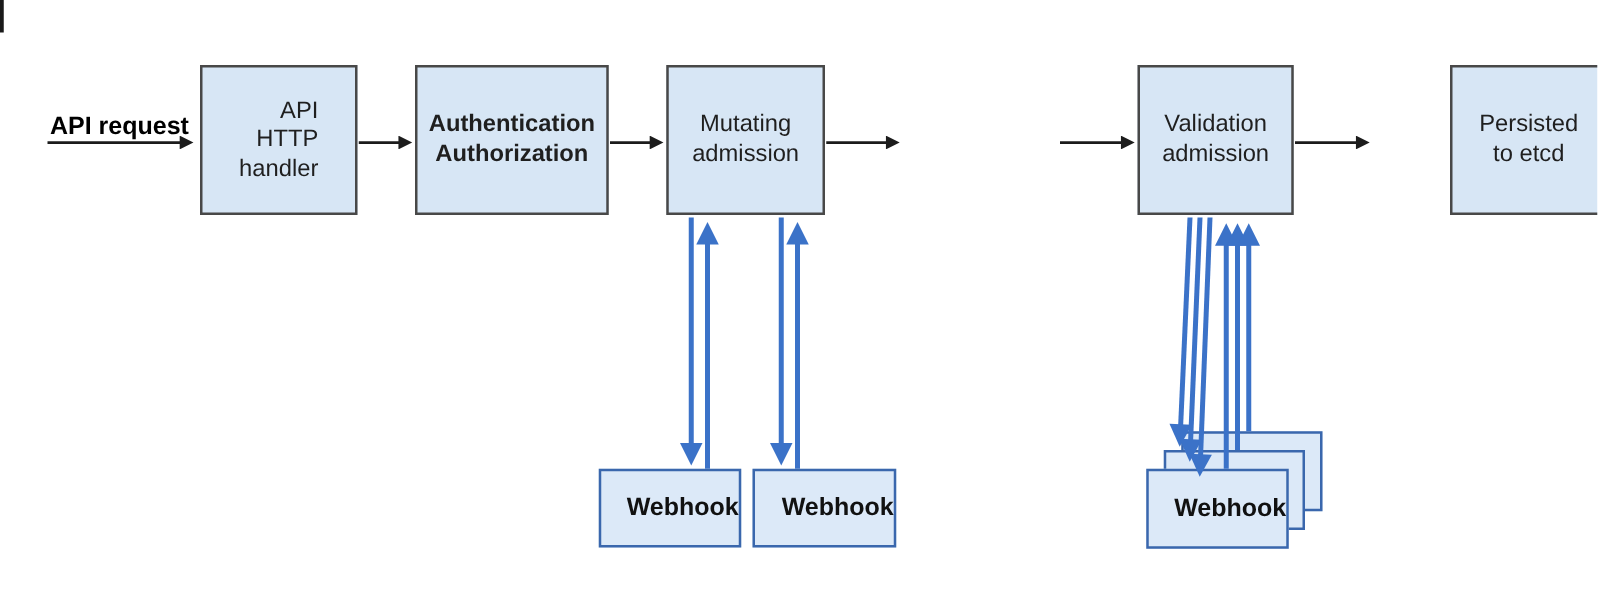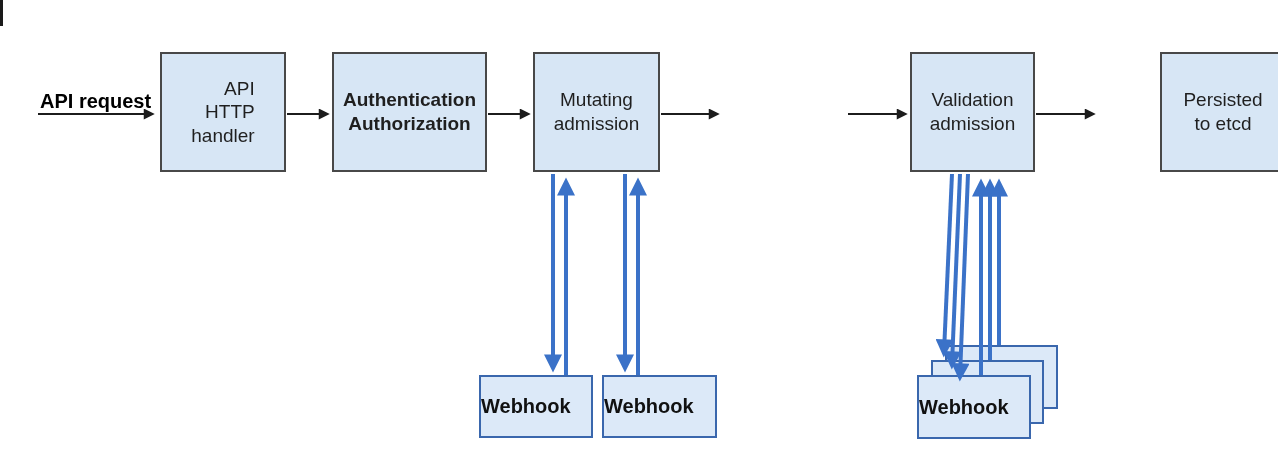--- a/index.html
+++ b/index.html
@@ -11,21 +11,21 @@
   .node{position:absolute;top:52px;height:120px;background:#d7e6f5;border:2px solid #484848;
         box-sizing:border-box;display:flex;align-items:center;justify-content:center;text-align:center;}
   .node-label{font-size:19px;line-height:1.24;color:#1f1f1f;white-space:pre-line;}
   .n1{left:160px;width:126px;text-align:right;}
   .n2{left:332px;width:155px;font-weight:bold;}
   .n3{left:533px;width:127px;}
   .n4{left:722px;width:125px;}
   .n5{left:910px;width:125px;}
   .n6{left:1160px;width:126px;}
   .wh{position:absolute;background:#dce9f8;border:2px solid #3a67ad;box-sizing:border-box;
-      display:flex;align-items:center;justify-content:flex-start;text-align:center;}
+      display:flex;align-items:center;justify-content:flex-end;text-align:center;}
   .wh-label{font-size:20px;font-weight:600;color:#111;}
   .w1{left:479px;top:375px;width:114px;height:63px;}
   .w2{left:602px;top:375px;width:115px;height:63px;}
   .sb{left:945px;top:345px;width:113px;height:64px;}
   .sm{left:931px;top:360px;width:113px;height:64px;}
   .sf{left:917px;top:375px;width:114px;height:64px;}
   svg.arrow-layer{position:absolute;left:0;top:0;width:1278px;height:476px;pointer-events:none;}
   .black-line{stroke:#1c1c1c;stroke-width:2.2;}
   .blue-line{stroke:#3b72c8;stroke-width:4;}
 </style>

